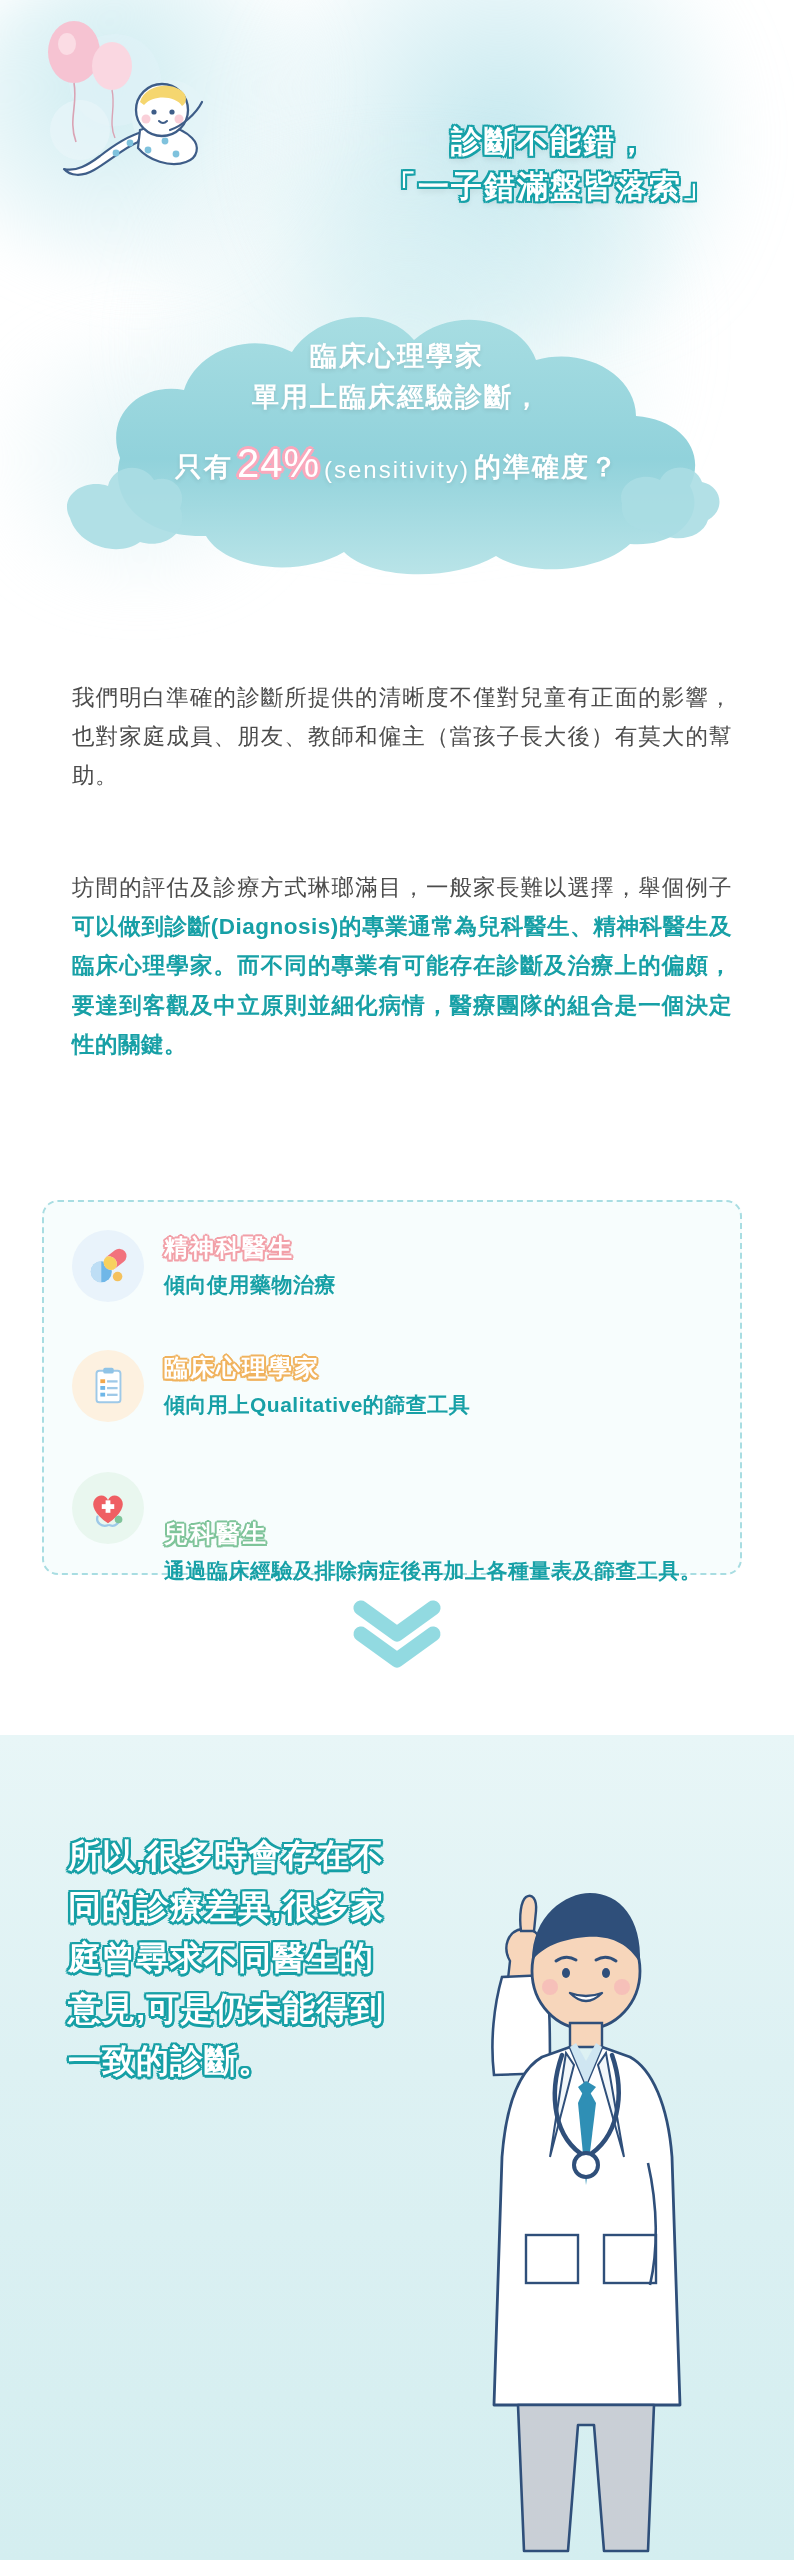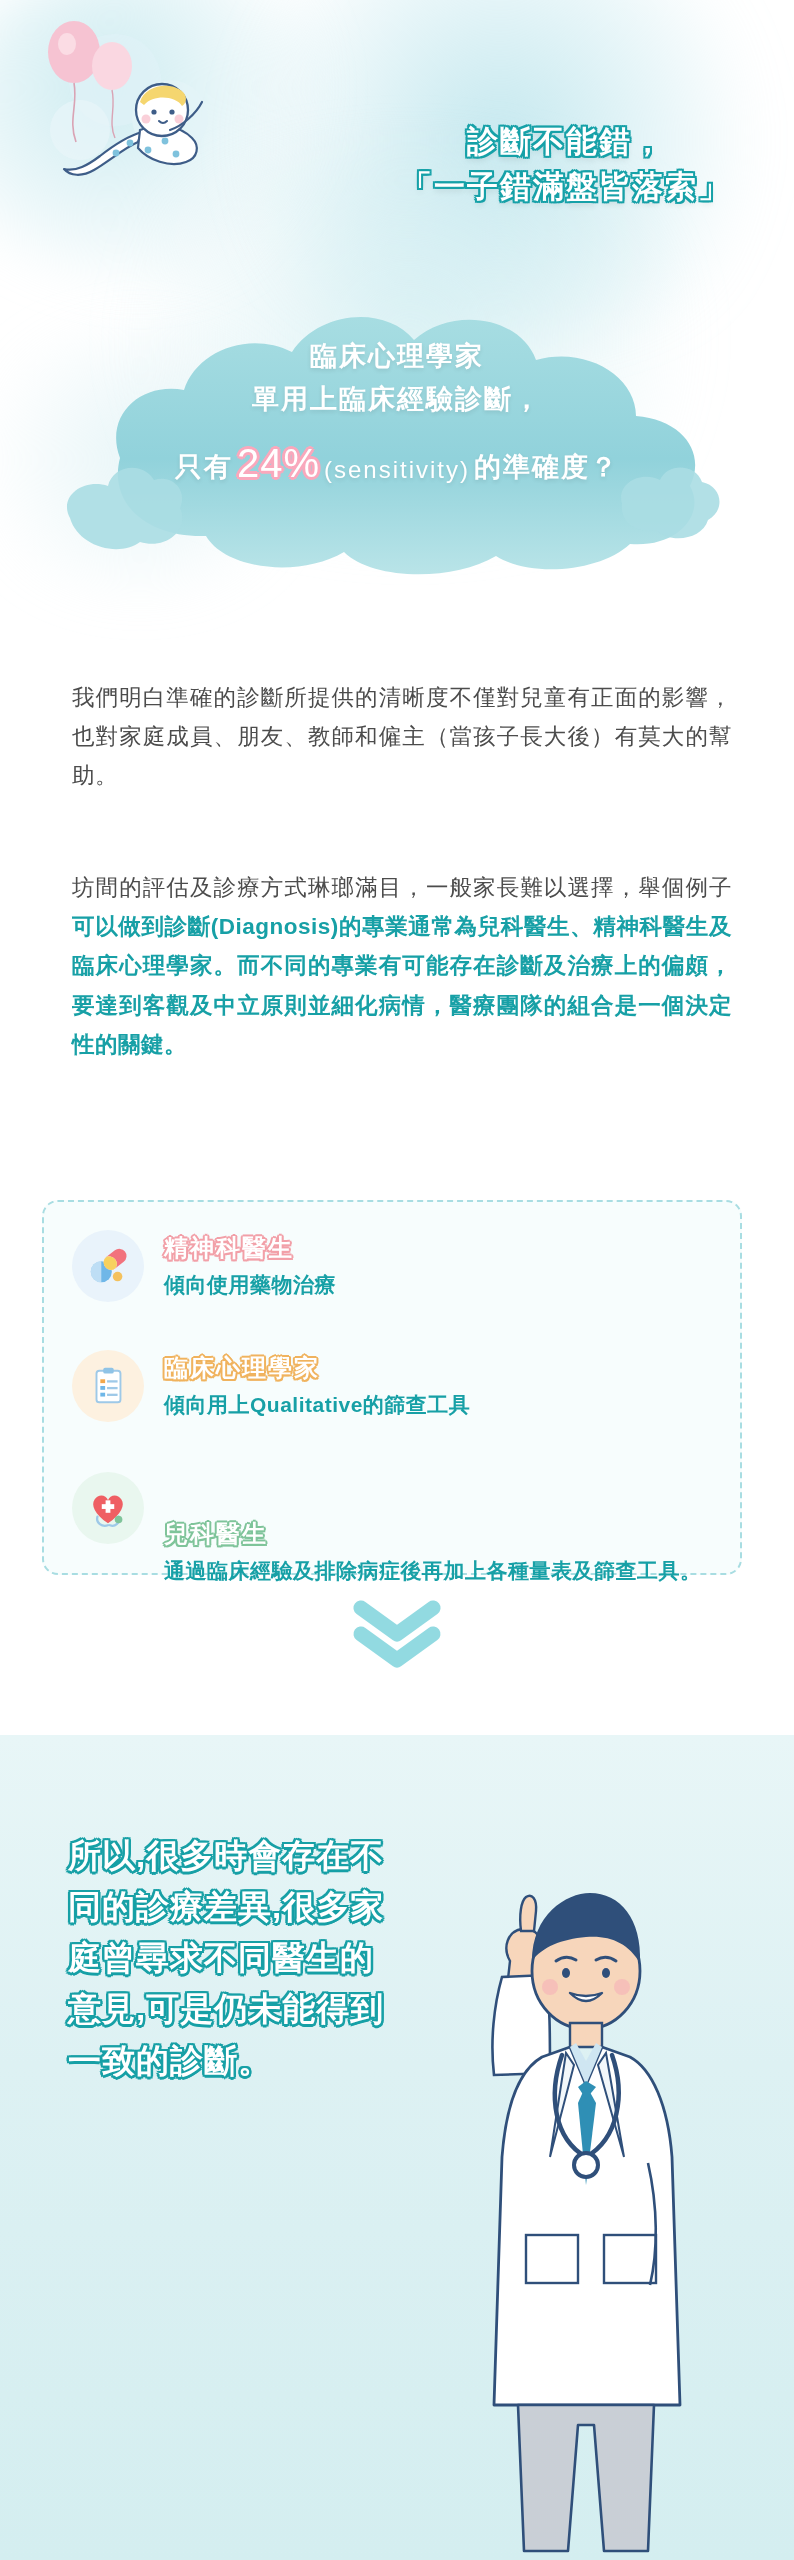--- a/index.html
+++ b/index.html
@@ -31,21 +31,21 @@
             background: radial-gradient(circle at 50% 50%, rgba(205,236,240,.7), rgba(205,236,240,0) 72%); }
   .wash-d { left: -40px; top: 330px; width: 360px; height: 260px;
             background: radial-gradient(circle at 50% 50%, rgba(214,238,242,.6), rgba(214,238,242,0) 72%); }
 
   
   .top-illus { position: absolute; left: 20px; top: 10px; width: 300px; height: 190px; }
 
   
   .title-block {
     position: absolute;
-    left: 346px;
+    left: 330px;
     top: 120px;
     width: 440px;
     text-align: center;
   }
   .title-line {
     font-size: 31px;
     font-weight: bold;
     letter-spacing: 2px;
     color: #ffffff;
     line-height: 1.45;
@@ -67,21 +67,21 @@
     position: absolute;
     left: 0;
     top: 335px;
     width: 794px;
     text-align: center;
     color: #ffffff;
     font-weight: bold;
     letter-spacing: 2px;
   }
   .cloud-text .l1 { font-size: 27px; line-height: 1.6; text-shadow: 0 2px 4px rgba(0,0,0,.10); }
-  .cloud-text .l2 { font-size: 27px; line-height: 1.6; text-shadow: 0 2px 4px rgba(0,0,0,.10); }
+  .cloud-text .l2 { font-size: 27px; line-height: 1.6; text-shadow: 0 2px 4px rgba(0,0,0,.10); font-family: Liberation Mono, monospace; }
   .cloud-text .l3 {
     font-size: 27px; line-height: 1.6; margin-top: 4px;
     display: flex; align-items: flex-end; justify-content: center; gap: 4px;
     text-shadow: 0 2px 4px rgba(0,0,0,.10);
   }
   .pct {
     font-size: 40px;
     font-weight: normal;
     color: #ffffff;
     letter-spacing: 1px;

